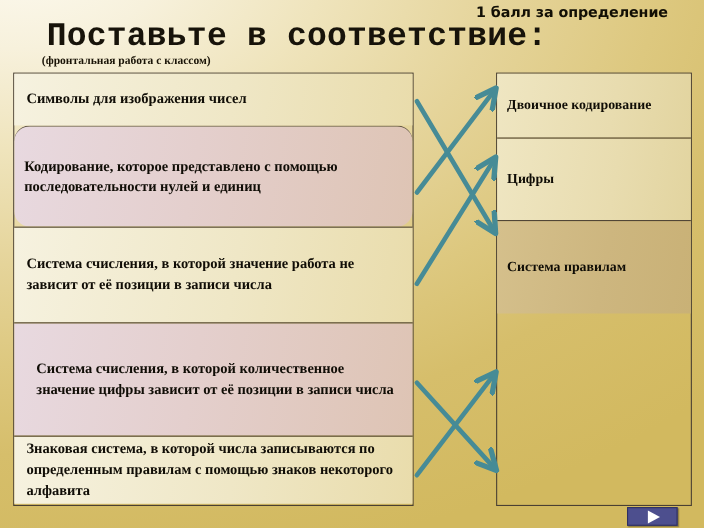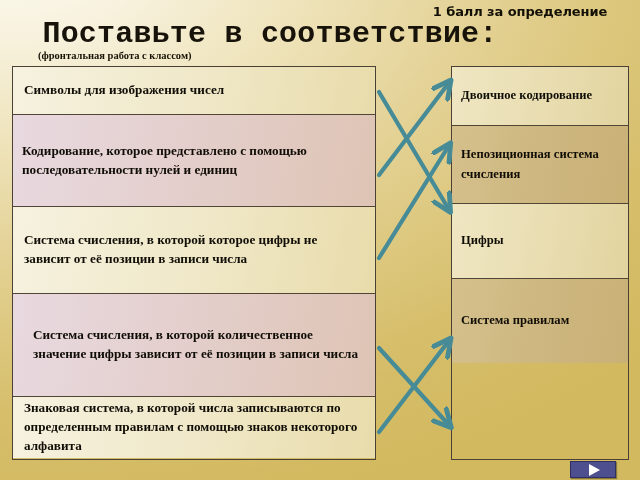--- a/index.html
+++ b/index.html
@@ -168,40 +168,37 @@
 <div id="slide">
 
   <div id="score-text">1 балл за определение</div>
   <div id="main-title">Поставьте в соответствие:</div>
   <div id="subtitle">(фронтальная работа с классом)</div>
 
   <div id="left-col" class="col">
     <div class="cell light" style="height:47px;">
       <span>Символы для изображения чисел</span>
     </div>
-    <div class="cell pink" style="height:92px;">
+    <div class="cell pink" style="height:92px;border-radius:14px;">
       <span>Кодирование, которое представлено с помощью последовательности нулей и единиц</span>
     </div>
     <div class="cell light" style="height:87px;">
-      <span>Система счисления, в которой которое цифры не зависит от её позиции в записи числа</span>
+      <span>Система счисления, в которой значение работа не зависит от её позиции в записи числа</span>
     </div>
     <div class="cell pink" style="height:103px;padding-left:20px;">
       <span>Система счисления, в которой количественное значение цифры зависит от её позиции в записи числа</span>
     </div>
     <div class="cell light" style="height:62px;">
       <span>Знаковая система, в которой числа записываются по определенным правилам с помощью знаков некоторого алфавита</span>
     </div>
   </div>
 
   <div id="right-col" class="col">
     <div class="cell light" style="height:58px;">
       <span>Двоичное кодирование</span>
-    </div>
-    <div class="cell tan" style="height:78px;">
-      <span>Непозиционная система счисления</span>
     </div>
     <div class="cell light" style="height:75px;">
       <span>Цифры</span>
     </div>
     <div class="cell tan" style="height:85px;">
       <span>Система правилам</span>
     </div>
   </div>
 
   <svg id="arrow-layer" viewBox="0 0 640 480" width="640" height="480">

